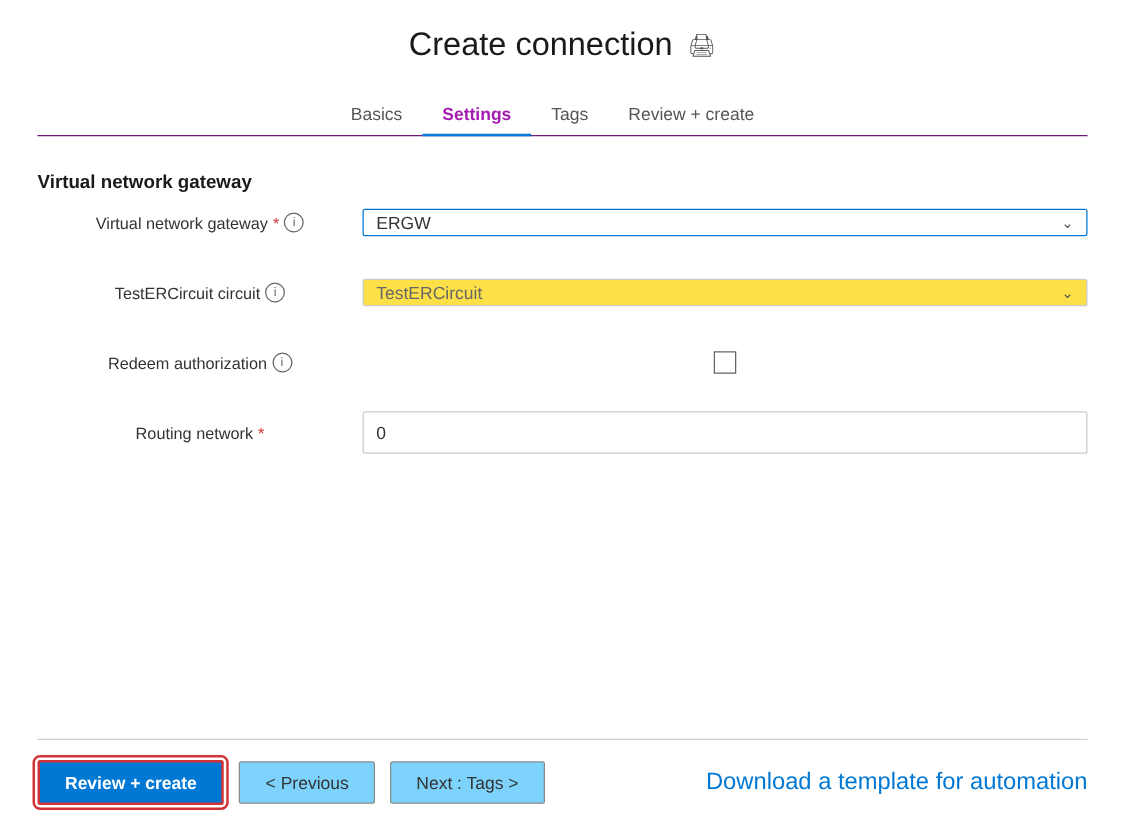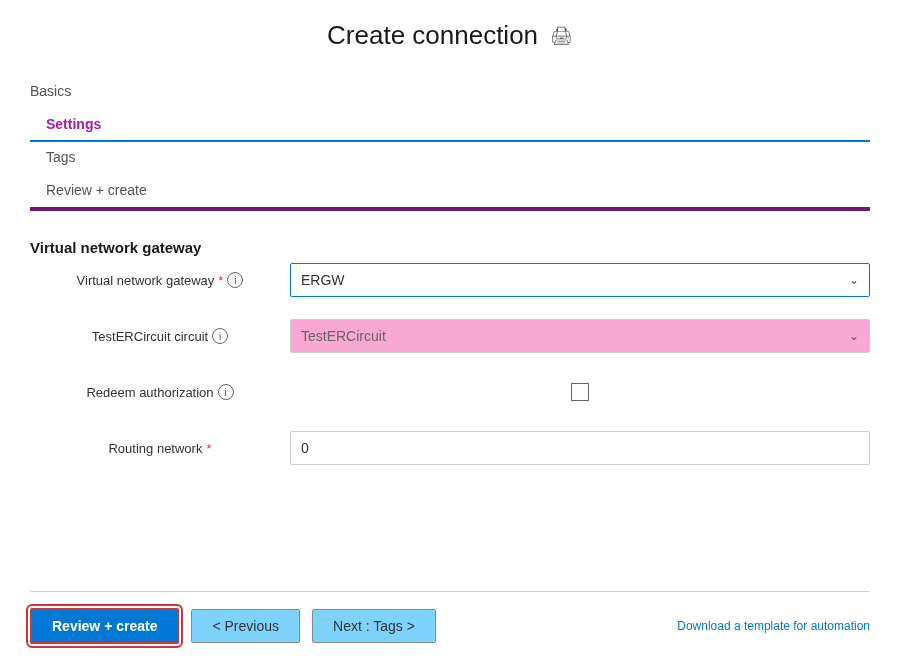--- a/index.html
+++ b/index.html
@@ -31,23 +31,22 @@
       color: #1a1a1a;
     }
     .print-icon {
       color: #555;
       font-size: 18px;
       cursor: pointer;
     }
     .tabs {
       display: flex;
       gap: 0;
-      border-bottom: 4px solid #701a75;
+      border-bottom: 1px solid #701a75;
       margin-bottom: 28px;
-      flex-direction: column;
     }
     .tab {
       padding: 8px 16px;
       cursor: pointer;
       font-size: 14px;
       color: #555;
       border-bottom: 2px solid transparent;
       margin-bottom: -1px;
     }
     .tab:first-child { padding-left: 0; }
@@ -98,35 +97,35 @@
       color: #666;
       cursor: pointer;
       font-style: normal;
     }
     .form-control {
       flex: 1;
       max-width: 580px;
     }
     .select-box {
       width: 100%;
-      height: 34px;
+      height: 22px;
       border: 1px solid #0078d4;
       border-radius: 2px;
       padding: 0 10px;
       font-size: 14px;
       color: #333;
       background: #fff;
       display: flex;
       align-items: center;
       justify-content: space-between;
       cursor: pointer;
     }
     .select-box.disabled {
       border: 1px solid #ccc;
-      background: #f9a8d4;
+      background: #fde047;
       color: #666;
       cursor: default;
     }
     .select-chevron {
       font-size: 12px;
       color: #555;
     }
     .checkbox-wrapper {
       display: flex;
       align-items: center;
@@ -179,21 +178,21 @@
       padding: 8px 20px;
       font-size: 14px;
       cursor: pointer;
       border-radius: 2px;
       min-width: 100px;
     }
     .btn-link {
       background: none;
       border: none;
       color: #0078d4;
-      font-size: 12px;
+      font-size: 19px;
       cursor: pointer;
       padding: 0;
       margin-left: auto;
     }
   </style>
 </head>
 <body>
 
 <div class="page-container">
 

